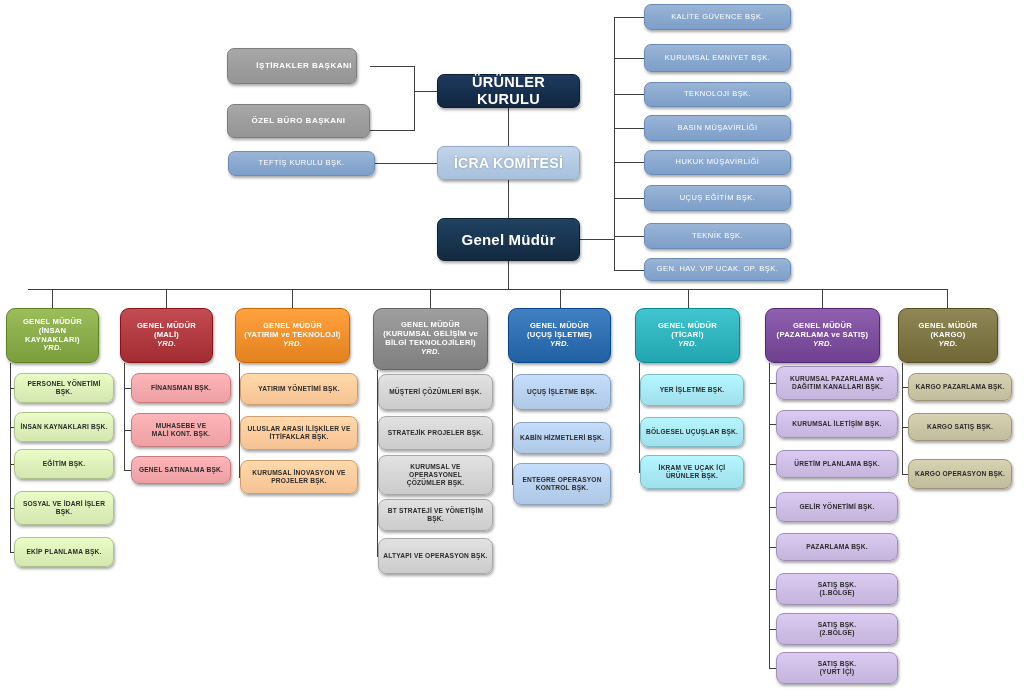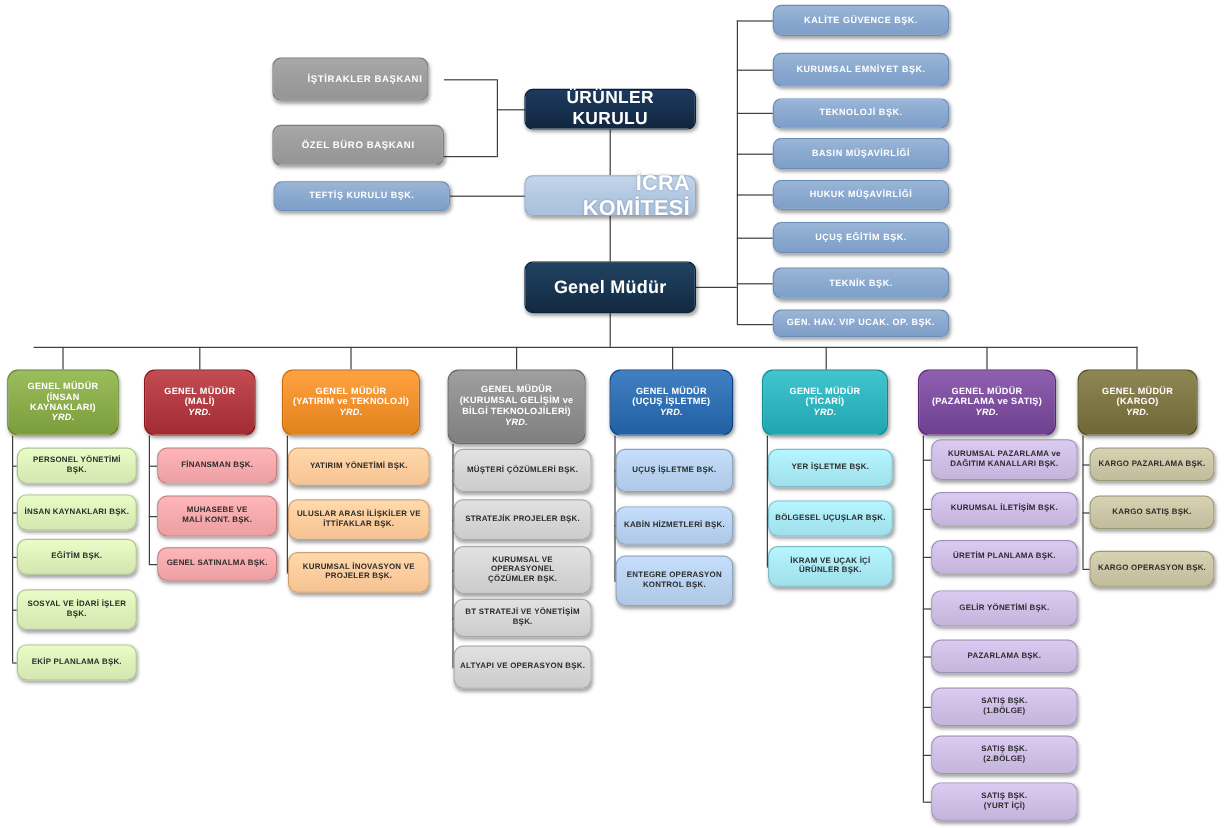--- a/index.html
+++ b/index.html
@@ -48,40 +48,39 @@
     background: linear-gradient(to bottom, #214262 0%, #193652 50%, #13293f 100%);
     color: #ffffff;
     font-size: 15px;
     font-weight: bold;
     letter-spacing: .2px;
     border-color: #0d1f33;
   }
   .n-icra {
     background: linear-gradient(to bottom, #c3d5ea 0%, #b3c9e2 50%, #a9c1dd 100%);
     color: #ffffff;
-    font-size: 18px;
+    font-size: 14px;
     font-weight: bold;
     letter-spacing: .3px;
     border-color: #8fa9c6;
     text-shadow: 0 0 2px rgba(90,110,135,.6);
-    text-align: right;
   }
   .n-gray {
     background: linear-gradient(to bottom, #a8a8a8 0%, #9d9d9d 50%, #959595 100%);
     color: #ffffff;
     font-size: 8px;
     font-weight: bold;
     letter-spacing: .5px;
     border-color: #7d7d7d;
   }
   .n-bluestaff {
     background: linear-gradient(to bottom, #9ab5d7 0%, #8aa9cf 50%, #7e9fc9 100%);
     color: #ffffff;
     font-size: 7.5px;
-    font-weight: bold;
+    font-weight: normal;
     letter-spacing: .45px;
     border-color: #6b8cb5;
   }
 
   
   .n-div {
     color: #ffffff;
     font-size: 7.6px;
     font-weight: bold;
     letter-spacing: .25px;

